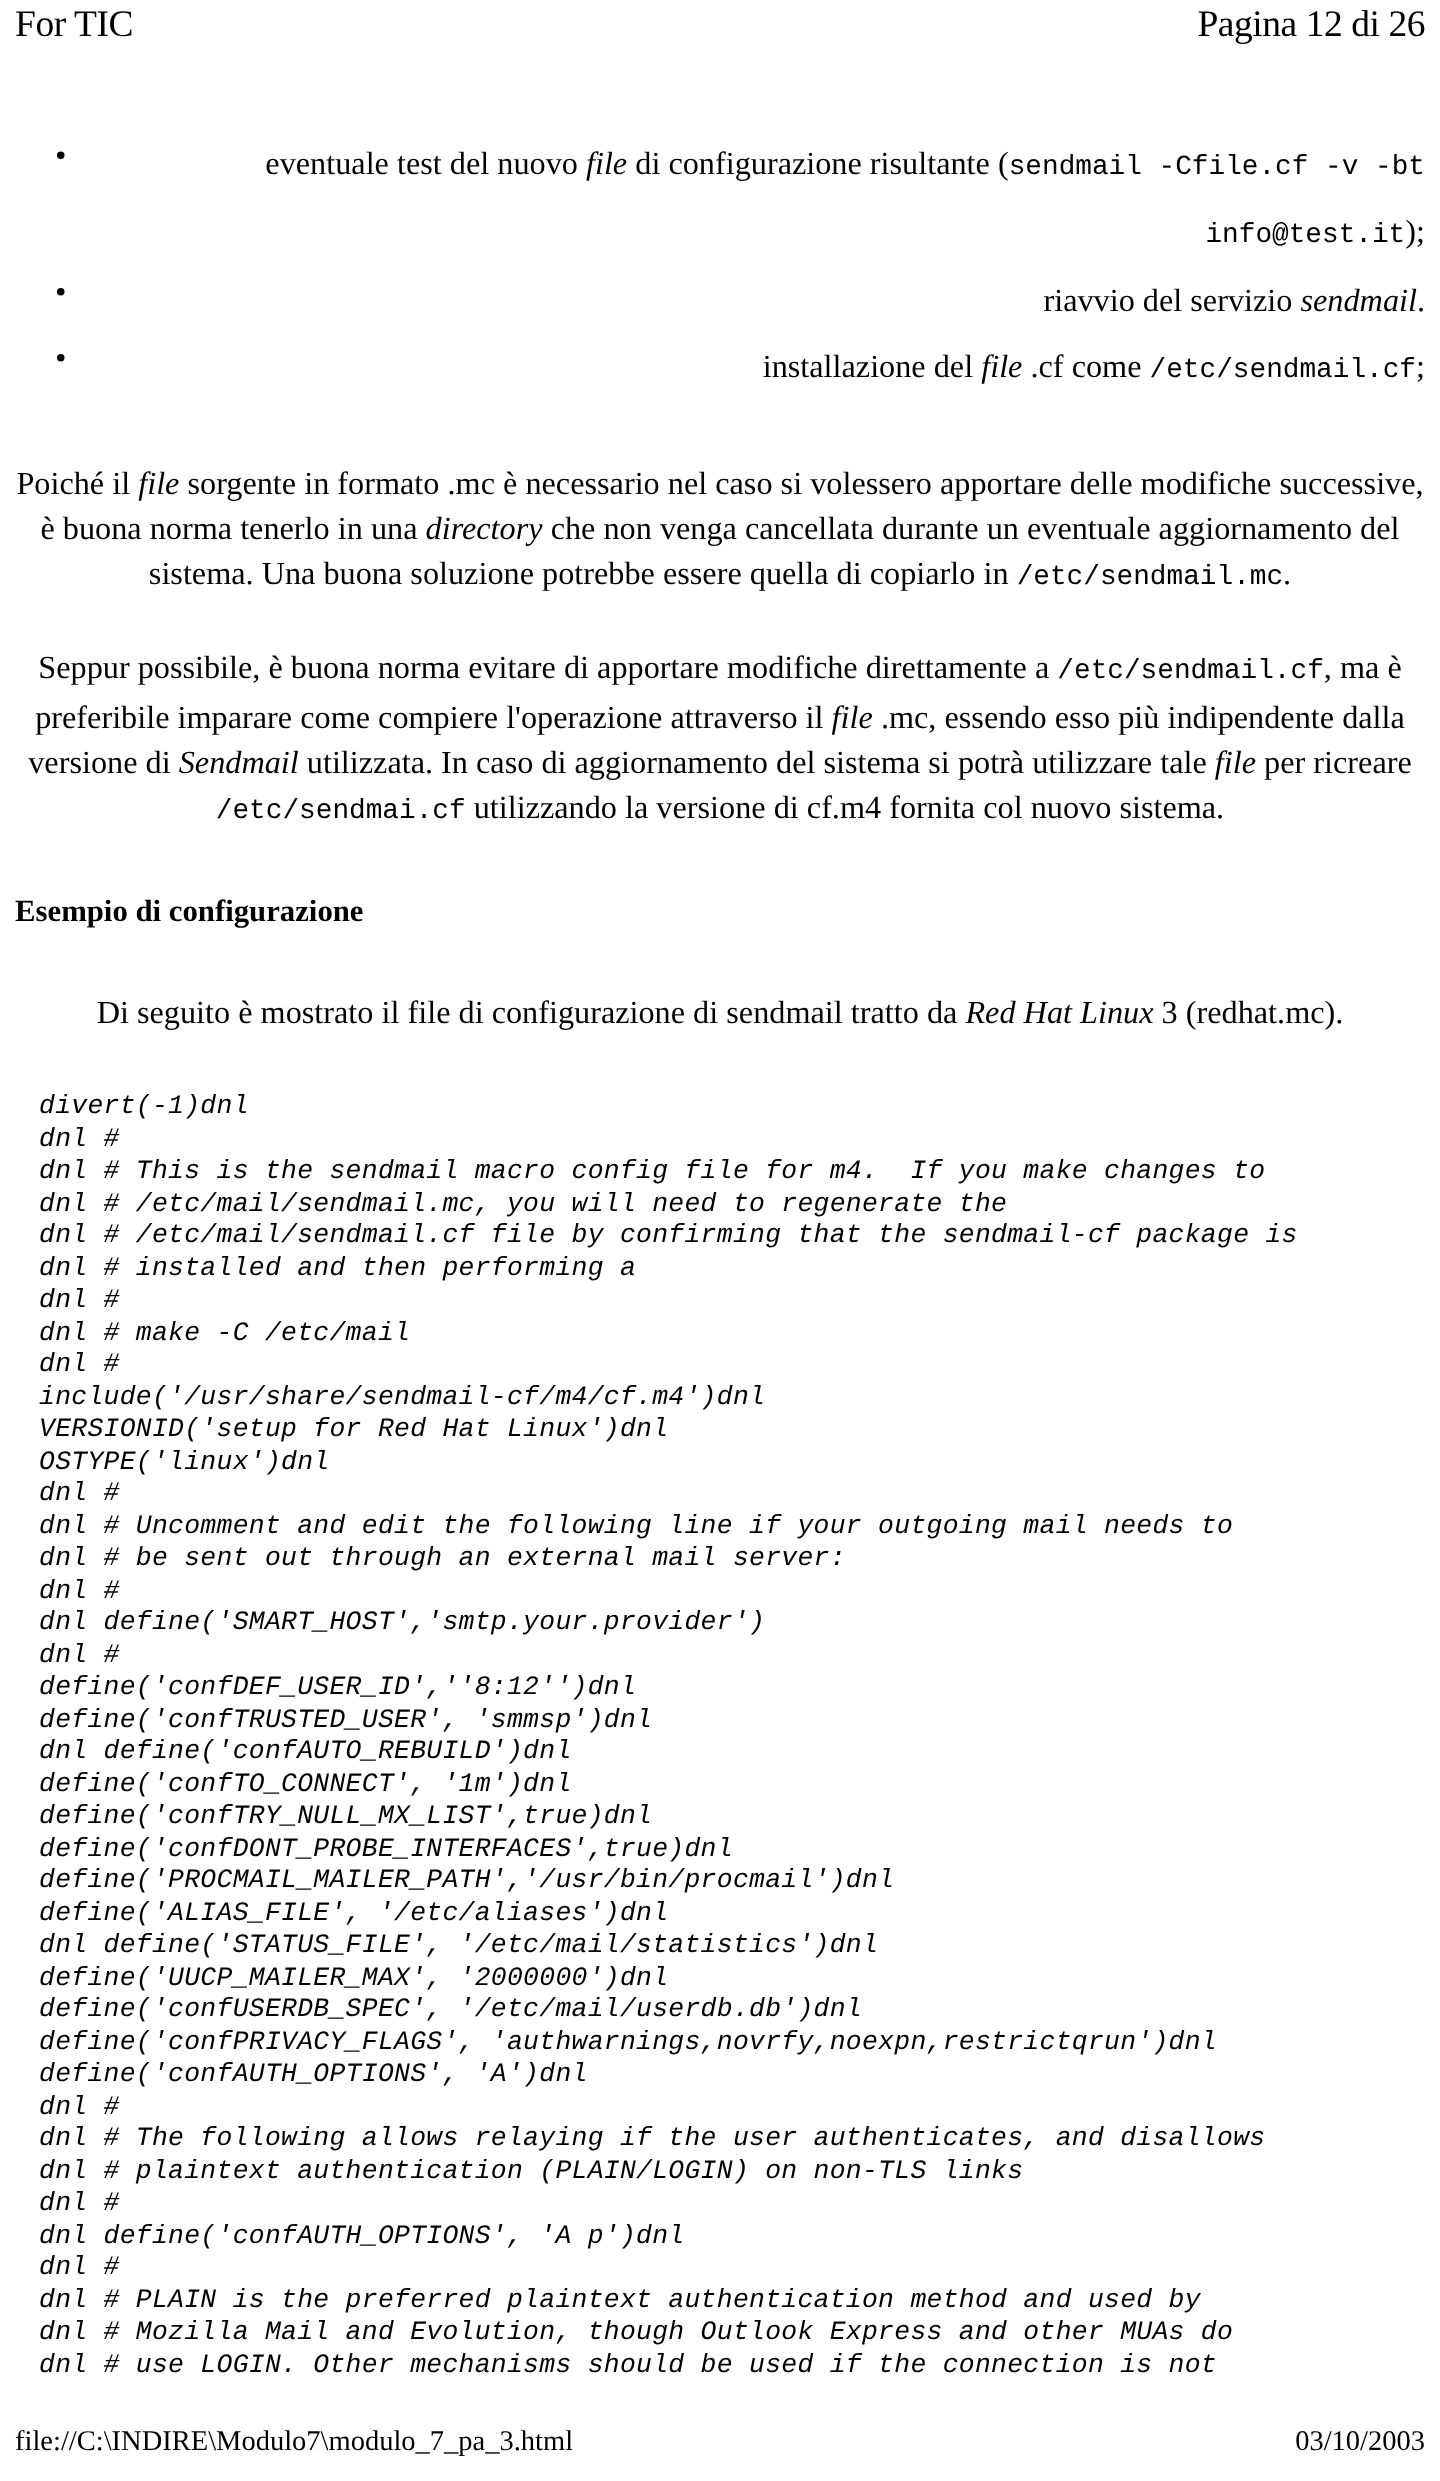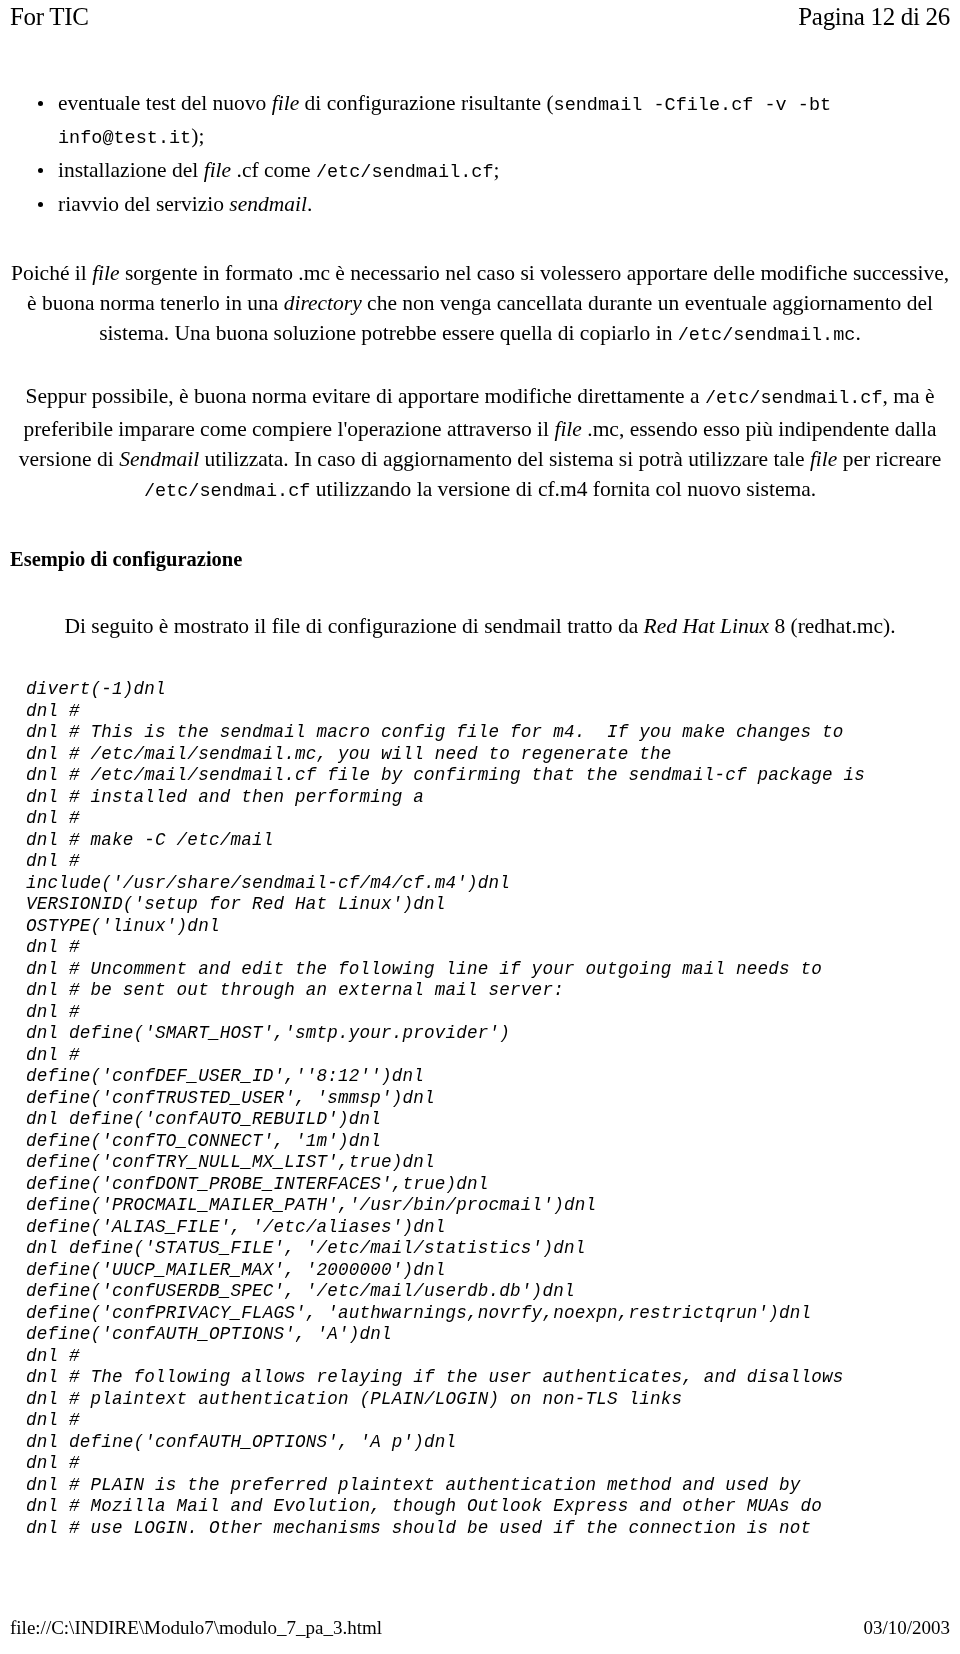--- a/index.html
+++ b/index.html
@@ -43,23 +43,24 @@
 
   
   ul.bullets {
     margin: 0 0 0 0;
     padding: 0 0 0 48px;
     list-style: none;
   }
   ul.bullets li {
     position: relative;
     font-size: 21.5px;
-    line-height: 30px;
+    line-height: 43px;
     margin: 0 0 1px 0;
     text-indent: 0;
+    text-align: right;
   }
   ul.bullets li::before {
     content: "";
     position: absolute;
     left: -20px;
     top: 13px;
     width: 5px;
     height: 5px;
     background: #000;
     border-radius: 50%;
@@ -124,39 +125,39 @@
 
   <div class="page-header">
     <span class="hdr-left">For TIC</span>
     <span class="hdr-right">Pagina 12 di 26</span>
   </div>
 
   <div class="content">
 
     <ul class="bullets">
       <li><span>eventuale test del nuovo </span><span class="it">file</span><span> di configurazione risultante (</span><span class="mono">sendmail -Cfile.cf -v -bt info@test.it</span><span>);</span></li>
+      <li><span>riavvio del servizio </span><span class="it">sendmail</span><span>.</span></li>
       <li><span>installazione del </span><span class="it">file</span><span> .cf come </span><span class="mono">/etc/sendmail.cf</span><span>;</span></li>
-      <li><span>riavvio del servizio </span><span class="it">sendmail</span><span>.</span></li>
     </ul>
 
     <div class="gap-lg"></div>
 
     <p class="para"><span>Poiché il </span><span class="it">file</span><span> sorgente in formato .mc è necessario nel caso si volessero apportare delle modifiche successive, è buona norma tenerlo in una </span><span class="it">directory</span><span> che non venga cancellata durante un eventuale aggiornamento del sistema. Una buona soluzione potrebbe essere quella di copiarlo in </span><span class="mono">/etc/sendmail.mc</span><span>.</span></p>
 
     <div class="gap-md"></div>
 
     <p class="para"><span>Seppur possibile, è buona norma evitare di apportare modifiche direttamente a </span><span class="mono">/etc/sendmail.cf</span><span>, ma è preferibile imparare come compiere l'operazione attraverso il </span><span class="it">file</span><span> .mc, essendo esso più indipendente dalla versione di </span><span class="it">Sendmail</span><span> utilizzata. In caso di aggiornamento del sistema si potrà utilizzare tale </span><span class="it">file</span><span> per ricreare </span><span class="mono">/etc/sendmai.cf</span><span> utilizzando la versione di cf.m4 fornita col nuovo sistema.</span></p>
 
     <div class="gap-lg"></div>
 
     <h3 class="section-heading">Esempio di configurazione</h3>
 
     <div class="gap-lg"></div>
 
-    <p class="para"><span>Di seguito è mostrato il file di configurazione di sendmail tratto da </span><span class="it">Red Hat Linux</span><span> 8 (redhat.mc).</span></p>
+    <p class="para"><span>Di seguito è mostrato il file di configurazione di sendmail tratto da </span><span class="it">Red Hat Linux</span><span> 3 (redhat.mc).</span></p>
 
     <div class="gap-sm"></div>
 
     <pre class="codeblock">divert(-1)dnl
 dnl #
 dnl # This is the sendmail macro config file for m4.  If you make changes to
 dnl # /etc/mail/sendmail.mc, you will need to regenerate the
 dnl # /etc/mail/sendmail.cf file by confirming that the sendmail-cf package is
 dnl # installed and then performing a
 dnl #

